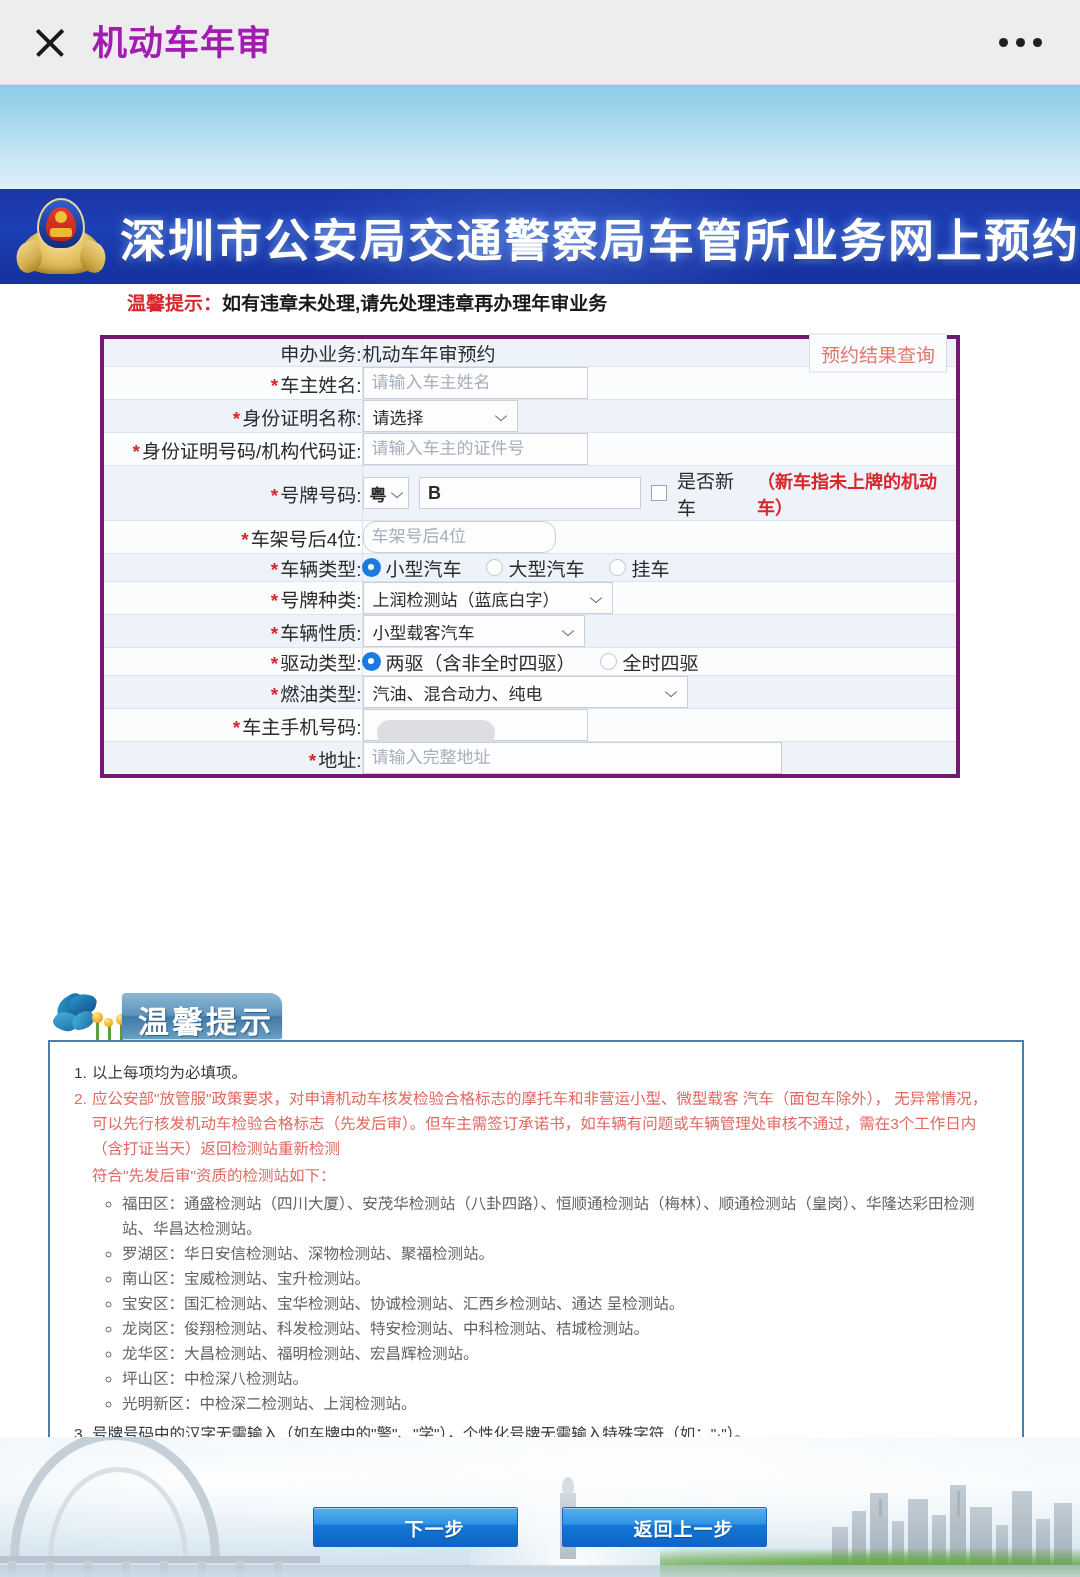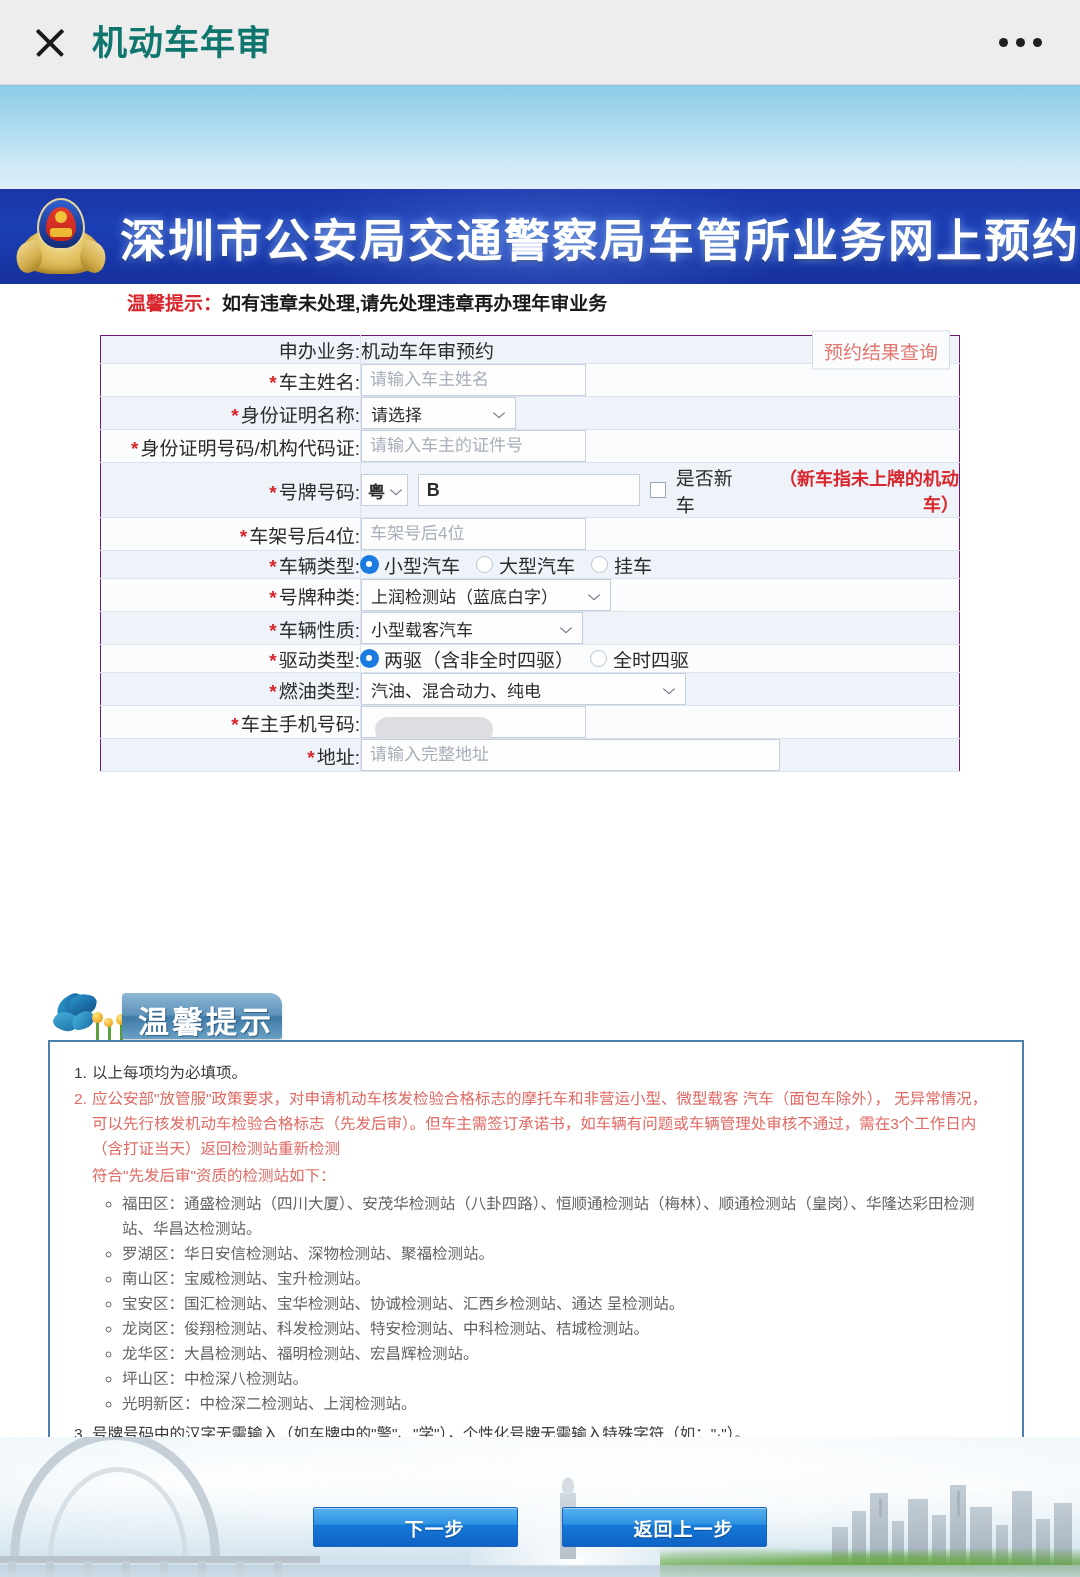--- a/index.html
+++ b/index.html
@@ -35,21 +35,21 @@
     left: 2px; top: 19px;
     width: 36px; height: 3.5px;
     background: #1a1a1a;
     border-radius: 1px;
   }
   .nav-close::before { transform: rotate(45deg); }
   .nav-close::after  { transform: rotate(-45deg); }
   .nav-title {
     font-size: 35px;
     font-weight: 700;
-    color: #0f766e;
+    color: #a21caf;
     letter-spacing: 1px;
     line-height: 1;
   }
   .nav-more {
     margin-left: auto;
     display: flex;
     gap: 8px;
     cursor: pointer;
     padding-right: 8px;
   }
@@ -176,21 +176,21 @@
   }
   .tipline .lead { color: #d8262c; font-weight: 700; }
   .tipline .rest { color: #1a1a1a; font-weight: 700; }
 
   
   .form-table {
     position: absolute;
     top: 250px; left: 100px;
     width: 860px;
     border-collapse: collapse;
-    border: 1px solid #701a75;
+    border: 4px solid #701a75;
     background: #0c4a6e;
   }
   .form-table tr { border-bottom: 1px solid #dbe3ee; }
   .form-table tr:nth-child(odd)  { background: #eef3fa; }
   .form-table tr:nth-child(even) { background: #fafcfe; }
   .form-table td { padding: 0; vertical-align: middle; }
   .lbl-cell {
     width: 260px;
     text-align: right;
     padding: 9px 14px 9px 0;
@@ -215,21 +215,21 @@
     background: #fdfdfd;
     font-size: 17px;
     color: #2b2b2b;
     padding: 0 8px;
     font-family: "Liberation Sans", "DejaVu Sans", sans-serif;
     outline: none;
   }
   .txt::placeholder { color: #a8b0bb; }
   .txt.w-name { width: 225px; }
   .txt.w-id   { width: 225px; }
-  .txt.w-vin  { width: 225px; }
+  .txt.w-vin  { width: 193px; border-radius: 13px; }
   .txt.w-plate{ width: 222px; font-weight: 600; font-size: 18px; }
   .txt.w-addr { width: 419px; }
   .txt.w-phone{ width: 225px; }
 
   .sel {
     position: relative;
     display: inline-flex;
     align-items: center;
     height: 32px;
     border: 1px solid #c6cfdb;
@@ -254,21 +254,21 @@
     transform: rotate(-45deg) skew(5deg,5deg);
   }
   .sel.w-idtype { width: 155px; }
   .sel.w-plk    { width: 250px; }
   .sel.w-nature { width: 222px; }
   .sel.w-fuel   { width: 325px; }
   .sel.w-prov   { width: 48px; padding: 0 20px 0 6px; font-weight: 600; justify-content: flex-start; }
   .sel.w-prov .caret { right: 4px; }
 
   
-  .radio-grp { display: flex; align-items: center; gap: 8px; font-size: 19px; color: #2b2b2b; }
+  .radio-grp { display: flex; align-items: center; gap: 16px; font-size: 19px; color: #2b2b2b; }
   .radio-grp .opt { display: inline-flex; align-items: center; gap: 6px; cursor: pointer; margin-right: 8px; }
   .rd {
     width: 17px; height: 17px;
     border-radius: 50%;
     border: 1.5px solid #b9c2cf;
     background: #ffffff;
     flex: 0 0 auto;
     position: relative;
   }
   .rd.on {
@@ -287,21 +287,21 @@
 
   
   .cb {
     width: 16px; height: 16px;
     border: 1.4px solid #9aa4b2;
     background: #ffffff;
     flex: 0 0 auto;
     cursor: pointer;
   }
   .cb-label { font-size: 19px; color: #2b2b2b; }
-  .cb-note  { font-size: 18px; color: #d8262c; font-weight: 700; text-align: right; }
+  .cb-note  { font-size: 18px; color: #d8262c; font-weight: 700; }
 
   
   .query-btn {
     position: absolute;
     right: 9px; top: 50%;
     transform: translateY(-50%);
     border: 1px solid #d7dde6;
     background: #fbfcfe;
     color: #e1776f;
     font-size: 19px;

